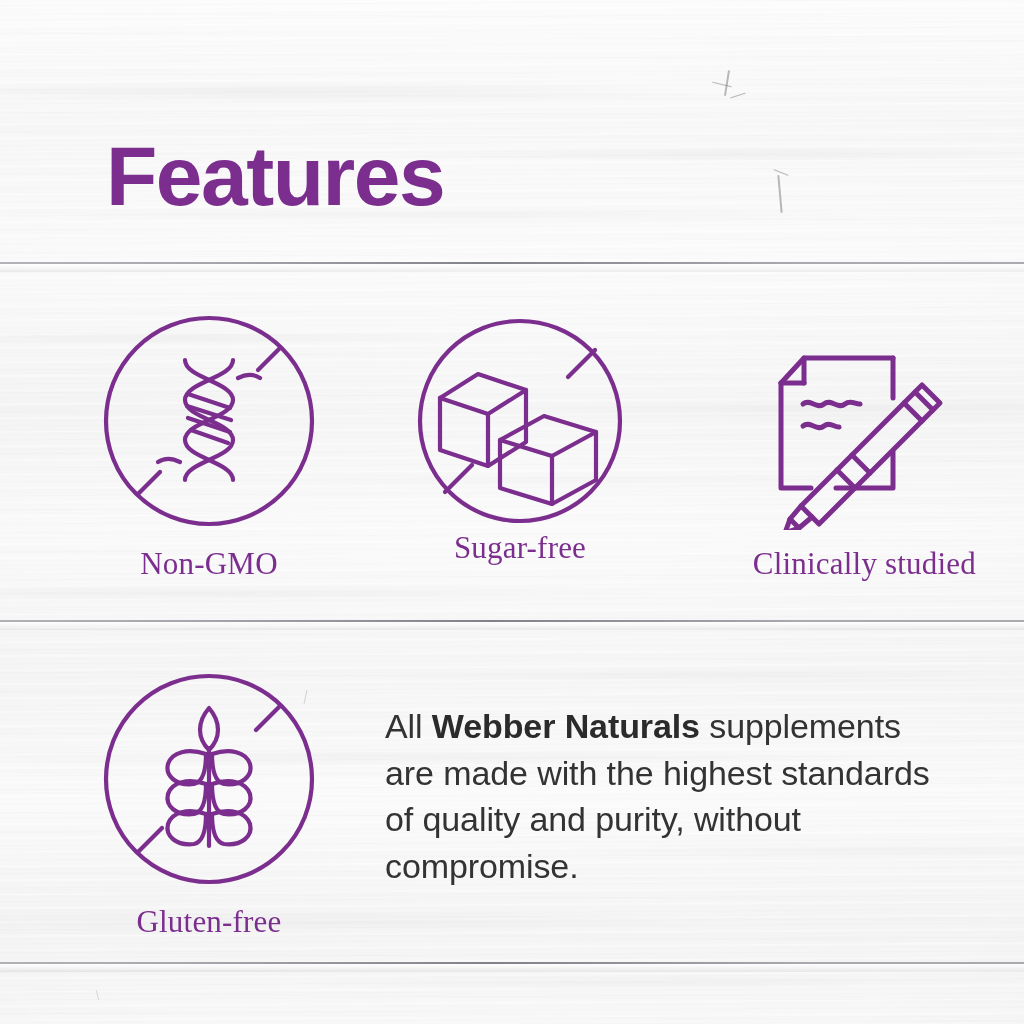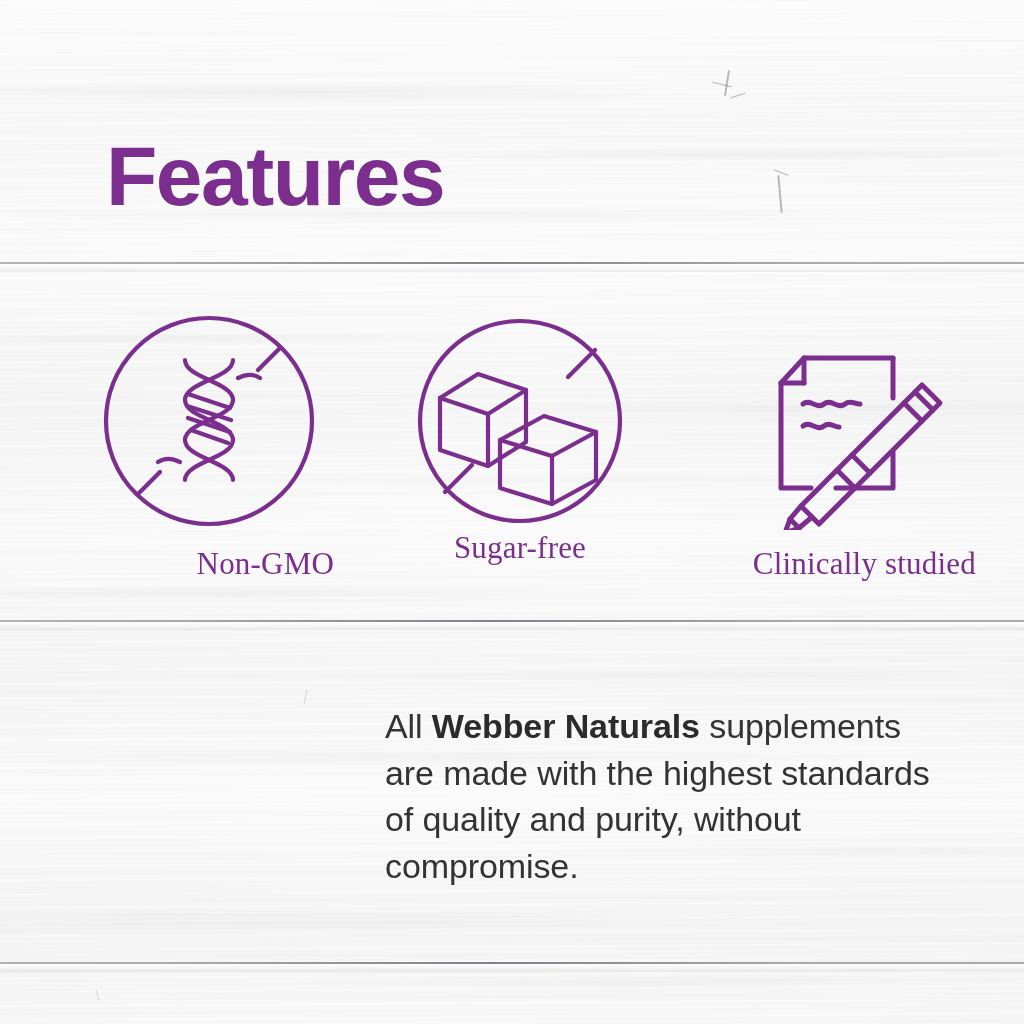--- a/index.html
+++ b/index.html
@@ -215,21 +215,21 @@
 
         <line x1="104" y1="82" x2="146" y2="96"></line>
         <line x1="103" y1="94" x2="147" y2="108"></line>
         <line x1="104" y1="106" x2="146" y2="120"></line>
         <line x1="107" y1="118" x2="144" y2="131"></line>
 
         <path d="M96 150 C88 146 80 146 74 150"></path>
         <path d="M154 66 C162 62 170 62 176 66"></path>
       </g>
     </svg>
-    <div class="icon-label" style="margin-top:16px;text-align:right;">Non-GMO</div>
+    <div class="icon-label" style="margin-top:16px;">Non-GMO</div>
   </div>
 
   <div class="icon-cell" style="left:392px; top:312px; width:256px;">
     <svg class="icon-svg" width="256" height="218" viewBox="0 0 256 218">
       <g fill="none" stroke="#7B2E8E" stroke-width="4.2" stroke-linecap="round" stroke-linejoin="round">
         <circle cx="128" cy="109" r="100"></circle>
         <line x1="53" y1="180" x2="80" y2="153"></line>
         <line x1="176" y1="65" x2="203" y2="38"></line>
 
         <path d="M48 86 L86 62 L134 78 L134 130 L96 154 L48 138 Z"></path>
@@ -266,18 +266,40 @@
         <path d="M151 158 L169 176"></path>
         <path d="M166 143 L184 161"></path>
 
         <path d="M218 91 L229 80 L247 98 L236 109"></path>
         <path d="M229 80 L236 73 L254 91 L247 98"></path>
       </g>
     </svg>
     <div class="icon-label" style="margin-top:16px;">Clinically studied</div>
   </div>
 
+  <div class="icon-cell" style="left:84px; top:668px; width:250px;">
+    <svg class="icon-svg" width="250" height="222" viewBox="0 0 250 222">
+      <g fill="none" stroke="#7B2E8E" stroke-width="4.2" stroke-linecap="round" stroke-linejoin="round">
+        <circle cx="125" cy="111" r="103"></circle>
+        <line x1="54" y1="184" x2="78" y2="160"></line>
+        <line x1="172" y1="62" x2="196" y2="38"></line>
+
+        <line x1="125" y1="80" x2="125" y2="178"></line>
+
+        <path d="M125 40 C113 54 113 70 125 82 C137 70 137 54 125 40 Z"></path>
+
+        <path d="M122 86 C104 80 88 84 84 96 C81 108 92 118 110 116 C119 114 122 102 122 86 Z"></path>
+        <path d="M122 116 C104 110 88 114 84 126 C81 138 92 148 110 146 C119 144 122 132 122 116 Z"></path>
+        <path d="M122 146 C104 140 88 144 84 156 C81 168 92 178 110 176 C119 174 122 162 122 146 Z"></path>
+
+        <path d="M128 86 C146 80 162 84 166 96 C169 108 158 118 140 116 C131 114 128 102 128 86 Z"></path>
+        <path d="M128 116 C146 110 162 114 166 126 C169 138 158 148 140 146 C131 144 128 132 128 116 Z"></path>
+        <path d="M128 146 C146 140 162 144 166 156 C169 168 158 178 140 176 C131 174 128 162 128 146 Z"></path>
+      </g>
+    </svg>
+    <div class="icon-label" style="margin-top:14px;">Gluten-free</div>
+  </div>
 
   <div class="body-copy">
     <span>All </span><b>Webber Naturals</b><span> supplements are made with the highest standards of quality and purity, without compromise.</span>
   </div>
 
 </div>
 
 </body></html>

